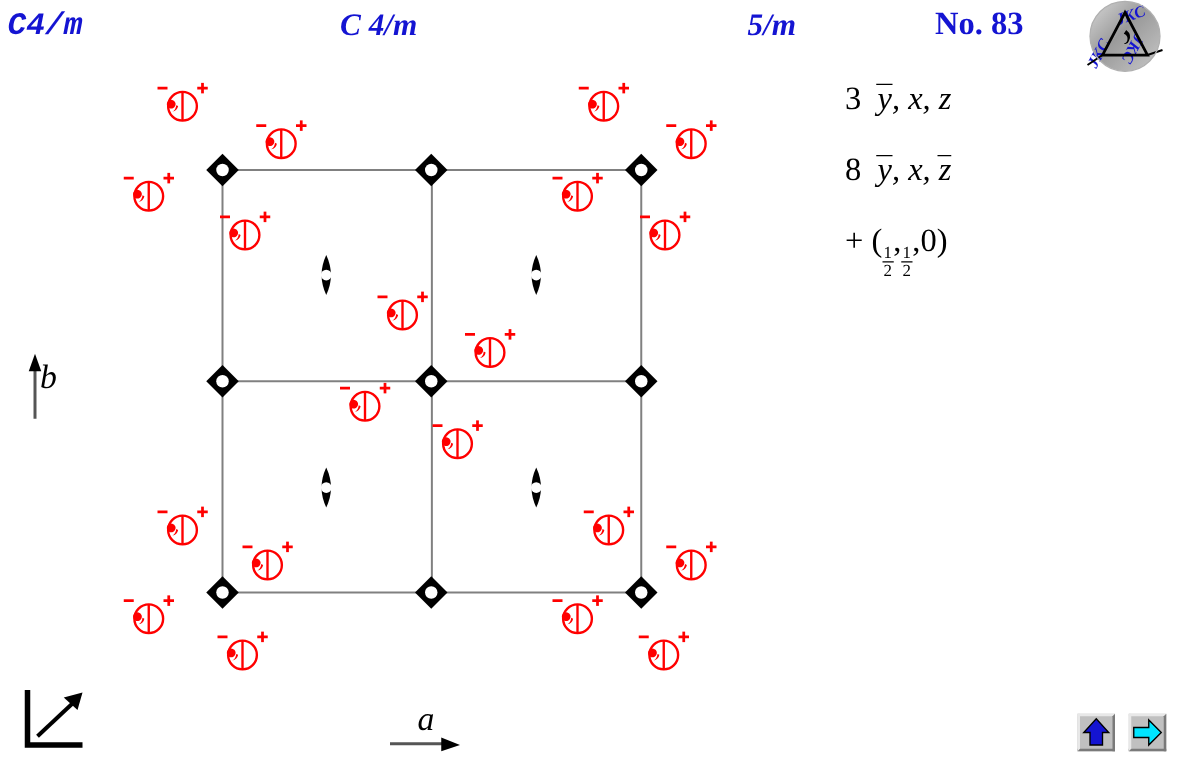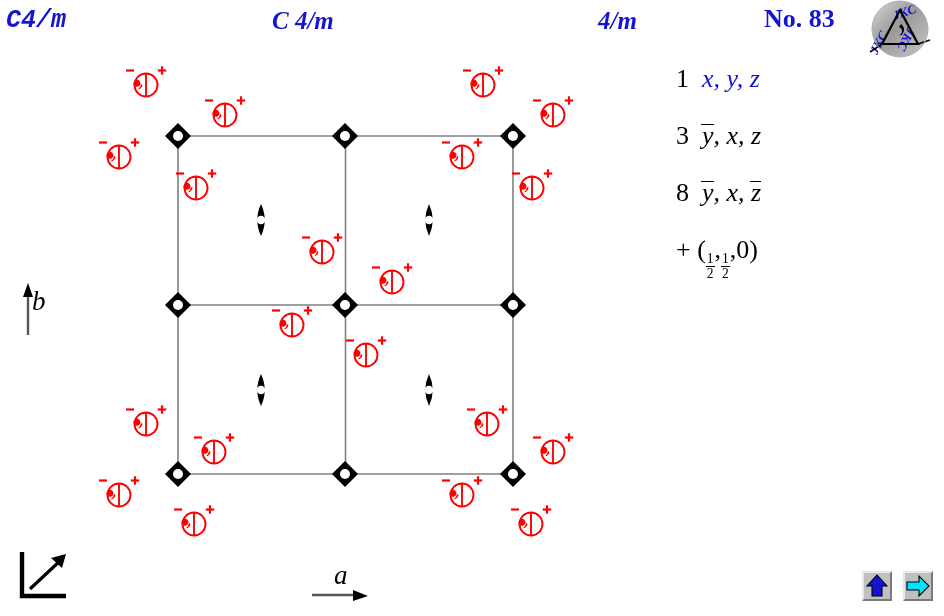--- a/index.html
+++ b/index.html
@@ -23,21 +23,21 @@
     font-style: italic;
     font-size: 25px;
     font-weight: bold;
     white-space: nowrap;
     line-height: 1;
   }
   #hdr-hm-short { left: 6px;   top: 8px; font-family: Liberation Mono, monospace; }
   #hdr-hm-full  { left: 252px; top: 8px; margin-left: 20px; }
   #hdr-pg       { left: 598px; top: 8px; }
   #hdr-num      {
-    left: 764px; top: 6px;
+    left: 748px; top: 6px;
     font-style: normal;
     font-size: 26px;
   }
 
   
   #logo {
     position: absolute;
     left: 862px; top: 0px;
     width: 76px; height: 58px;
   }
@@ -133,21 +133,21 @@
   #btn-next { left: 903px; top: 571px; }
   .navbtn svg { display: block; }
 </style>
 </head>
 <body>
 
 <div id="page">
 
   <div class="hdr" id="hdr-hm-short">C4/m</div>
   <div class="hdr" id="hdr-hm-full">C 4/m</div>
-  <div class="hdr" id="hdr-pg">4/m</div>
+  <div class="hdr" id="hdr-pg">5/m</div>
   <div class="hdr" id="hdr-num">No. 83</div>
 
   <div id="logo">
     <svg width="76" height="58" viewBox="0 0 76 58">
       <defs>
         <linearGradient id="lgrad" x1="0" y1="0" x2="1" y2="1">
           <stop offset="0%" stop-color="#d8d8d8"></stop>
           <stop offset="45%" stop-color="#9a9a9a"></stop>
           <stop offset="100%" stop-color="#c8c8c8"></stop>
         </linearGradient>
@@ -401,21 +401,20 @@
           <line x1="30" y1="589" x2="62" y2="559" stroke="#000000" stroke-width="3.2"></line>
           <polygon points="66,554 51,558 62,568" fill="#000000"></polygon>
         </g>
       </svg>
   </div>
 
   <div class="axlabel" id="label-b">b</div>
   <div class="axlabel" id="label-a">a</div>
 
   <div id="coords">
-      <div class="coord-row first"><span class="coord-idx">1</span><span class="coord-ops"><span>x</span>, <span>y</span>, <span>z</span></span></div>
       <div class="coord-row"><span class="coord-idx">3</span><span class="coord-ops"><span class="ovb">y</span>, <span>x</span>, <span>z</span></span></div>
       <div class="coord-row"><span class="coord-idx">8</span><span class="coord-ops"><span class="ovb">y</span>, <span>x</span>, <span class="ovb">z</span></span></div>
       <div class="coord-row trans">+ (<span class="frac">
           <span class="num">1</span>
           <span class="den">2</span>
         </span>,<span class="frac">
           <span class="num">1</span>
           <span class="den">2</span>
         </span>,0)</div>
     </div>

